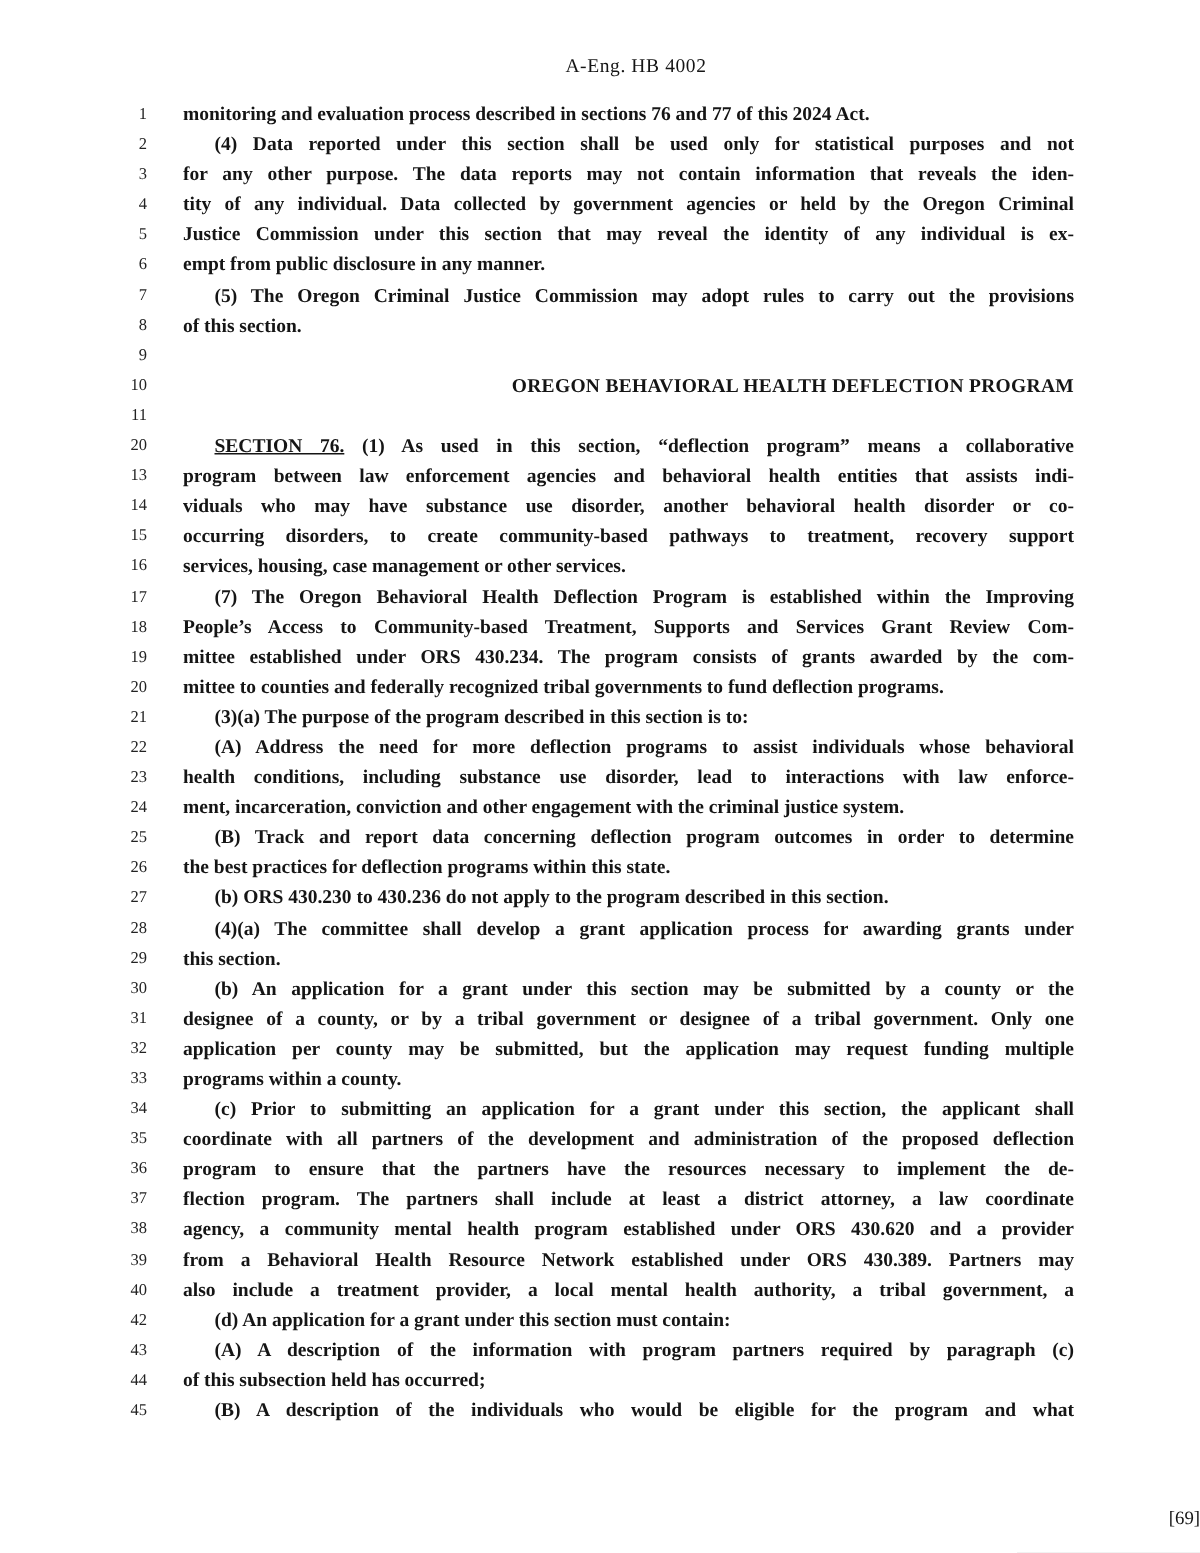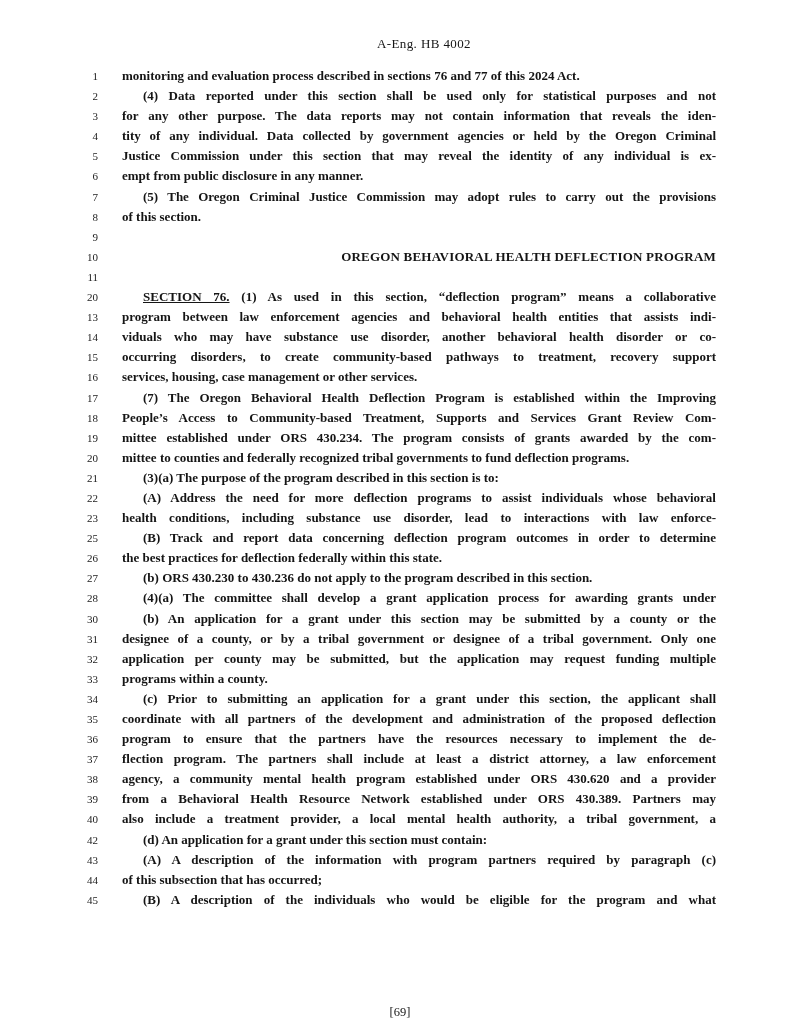--- a/index.html
+++ b/index.html
@@ -62,21 +62,21 @@
     text-align: right;
     letter-spacing: 0.2px;
   }
   .line-text.indent { text-indent: 21px; }
   .underline { text-decoration: underline; }
   .doc-footer {
     position: absolute;
     bottom: 15px;
     left: 0;
     width: 100%;
-    text-align: center;
+    text-align: right;
     font-size: 12.5px;
     font-weight: normal;
   }
 </style>
 </head>
 <body>
 
 <div class="page">
   <div class="doc-header">A-Eng. HB 4002</div>
 
@@ -167,36 +167,44 @@
       </div>
       <div class="line">
         <span class="line-num">22</span>
         <span class="line-text justify indent">(A) Address the need for more deflection programs to assist individuals whose behavioral</span>
       </div>
       <div class="line">
         <span class="line-num">23</span>
         <span class="line-text justify">health conditions, including substance use disorder, lead to interactions with law enforce-</span>
       </div>
       <div class="line">
+        <span class="line-num">24</span>
+        <span class="line-text left">ment, incarceration, conviction and other engagement with the criminal justice system.</span>
+      </div>
+      <div class="line">
         <span class="line-num">25</span>
         <span class="line-text justify indent">(B) Track and report data concerning deflection program outcomes in order to determine</span>
       </div>
       <div class="line">
         <span class="line-num">26</span>
-        <span class="line-text left">the best practices for deflection federally within this state.</span>
+        <span class="line-text left">the best practices for deflection programs within this state.</span>
       </div>
       <div class="line">
         <span class="line-num">27</span>
         <span class="line-text left indent">(b) ORS 430.230 to 430.236 do not apply to the program described in this section.</span>
       </div>
       <div class="line">
         <span class="line-num">28</span>
         <span class="line-text justify indent">(4)(a) The committee shall develop a grant application process for awarding grants under</span>
       </div>
       <div class="line">
+        <span class="line-num">29</span>
+        <span class="line-text left">this section.</span>
+      </div>
+      <div class="line">
         <span class="line-num">30</span>
         <span class="line-text justify indent">(b) An application for a grant under this section may be submitted by a county or the</span>
       </div>
       <div class="line">
         <span class="line-num">31</span>
         <span class="line-text justify">designee of a county, or by a tribal government or designee of a tribal government. Only one</span>
       </div>
       <div class="line">
         <span class="line-num">32</span>
         <span class="line-text justify">application per county may be submitted, but the application may request funding multiple</span>
@@ -212,21 +220,21 @@
       <div class="line">
         <span class="line-num">35</span>
         <span class="line-text justify">coordinate with all partners of the development and administration of the proposed deflection</span>
       </div>
       <div class="line">
         <span class="line-num">36</span>
         <span class="line-text justify">program to ensure that the partners have the resources necessary to implement the de-</span>
       </div>
       <div class="line">
         <span class="line-num">37</span>
-        <span class="line-text justify">flection program. The partners shall include at least a district attorney, a law enforcement</span>
+        <span class="line-text justify">flection program. The partners shall include at least a district attorney, a law coordinate</span>
       </div>
       <div class="line">
         <span class="line-num">38</span>
         <span class="line-text justify">agency, a community mental health program established under ORS 430.620 and a provider</span>
       </div>
       <div class="line">
         <span class="line-num">39</span>
         <span class="line-text justify">from a Behavioral Health Resource Network established under ORS 430.389. Partners may</span>
       </div>
       <div class="line">
@@ -236,21 +244,21 @@
       <div class="line">
         <span class="line-num">42</span>
         <span class="line-text left indent">(d) An application for a grant under this section must contain:</span>
       </div>
       <div class="line">
         <span class="line-num">43</span>
         <span class="line-text justify indent">(A) A description of the information with program partners required by paragraph (c)</span>
       </div>
       <div class="line">
         <span class="line-num">44</span>
-        <span class="line-text left">of this subsection that has occurred;</span>
+        <span class="line-text left">of this subsection held has occurred;</span>
       </div>
       <div class="line">
         <span class="line-num">45</span>
         <span class="line-text justify indent">(B) A description of the individuals who would be eligible for the program and what</span>
       </div>
     </div>
 
   <div class="doc-footer">[69]</div>
 </div>
 

